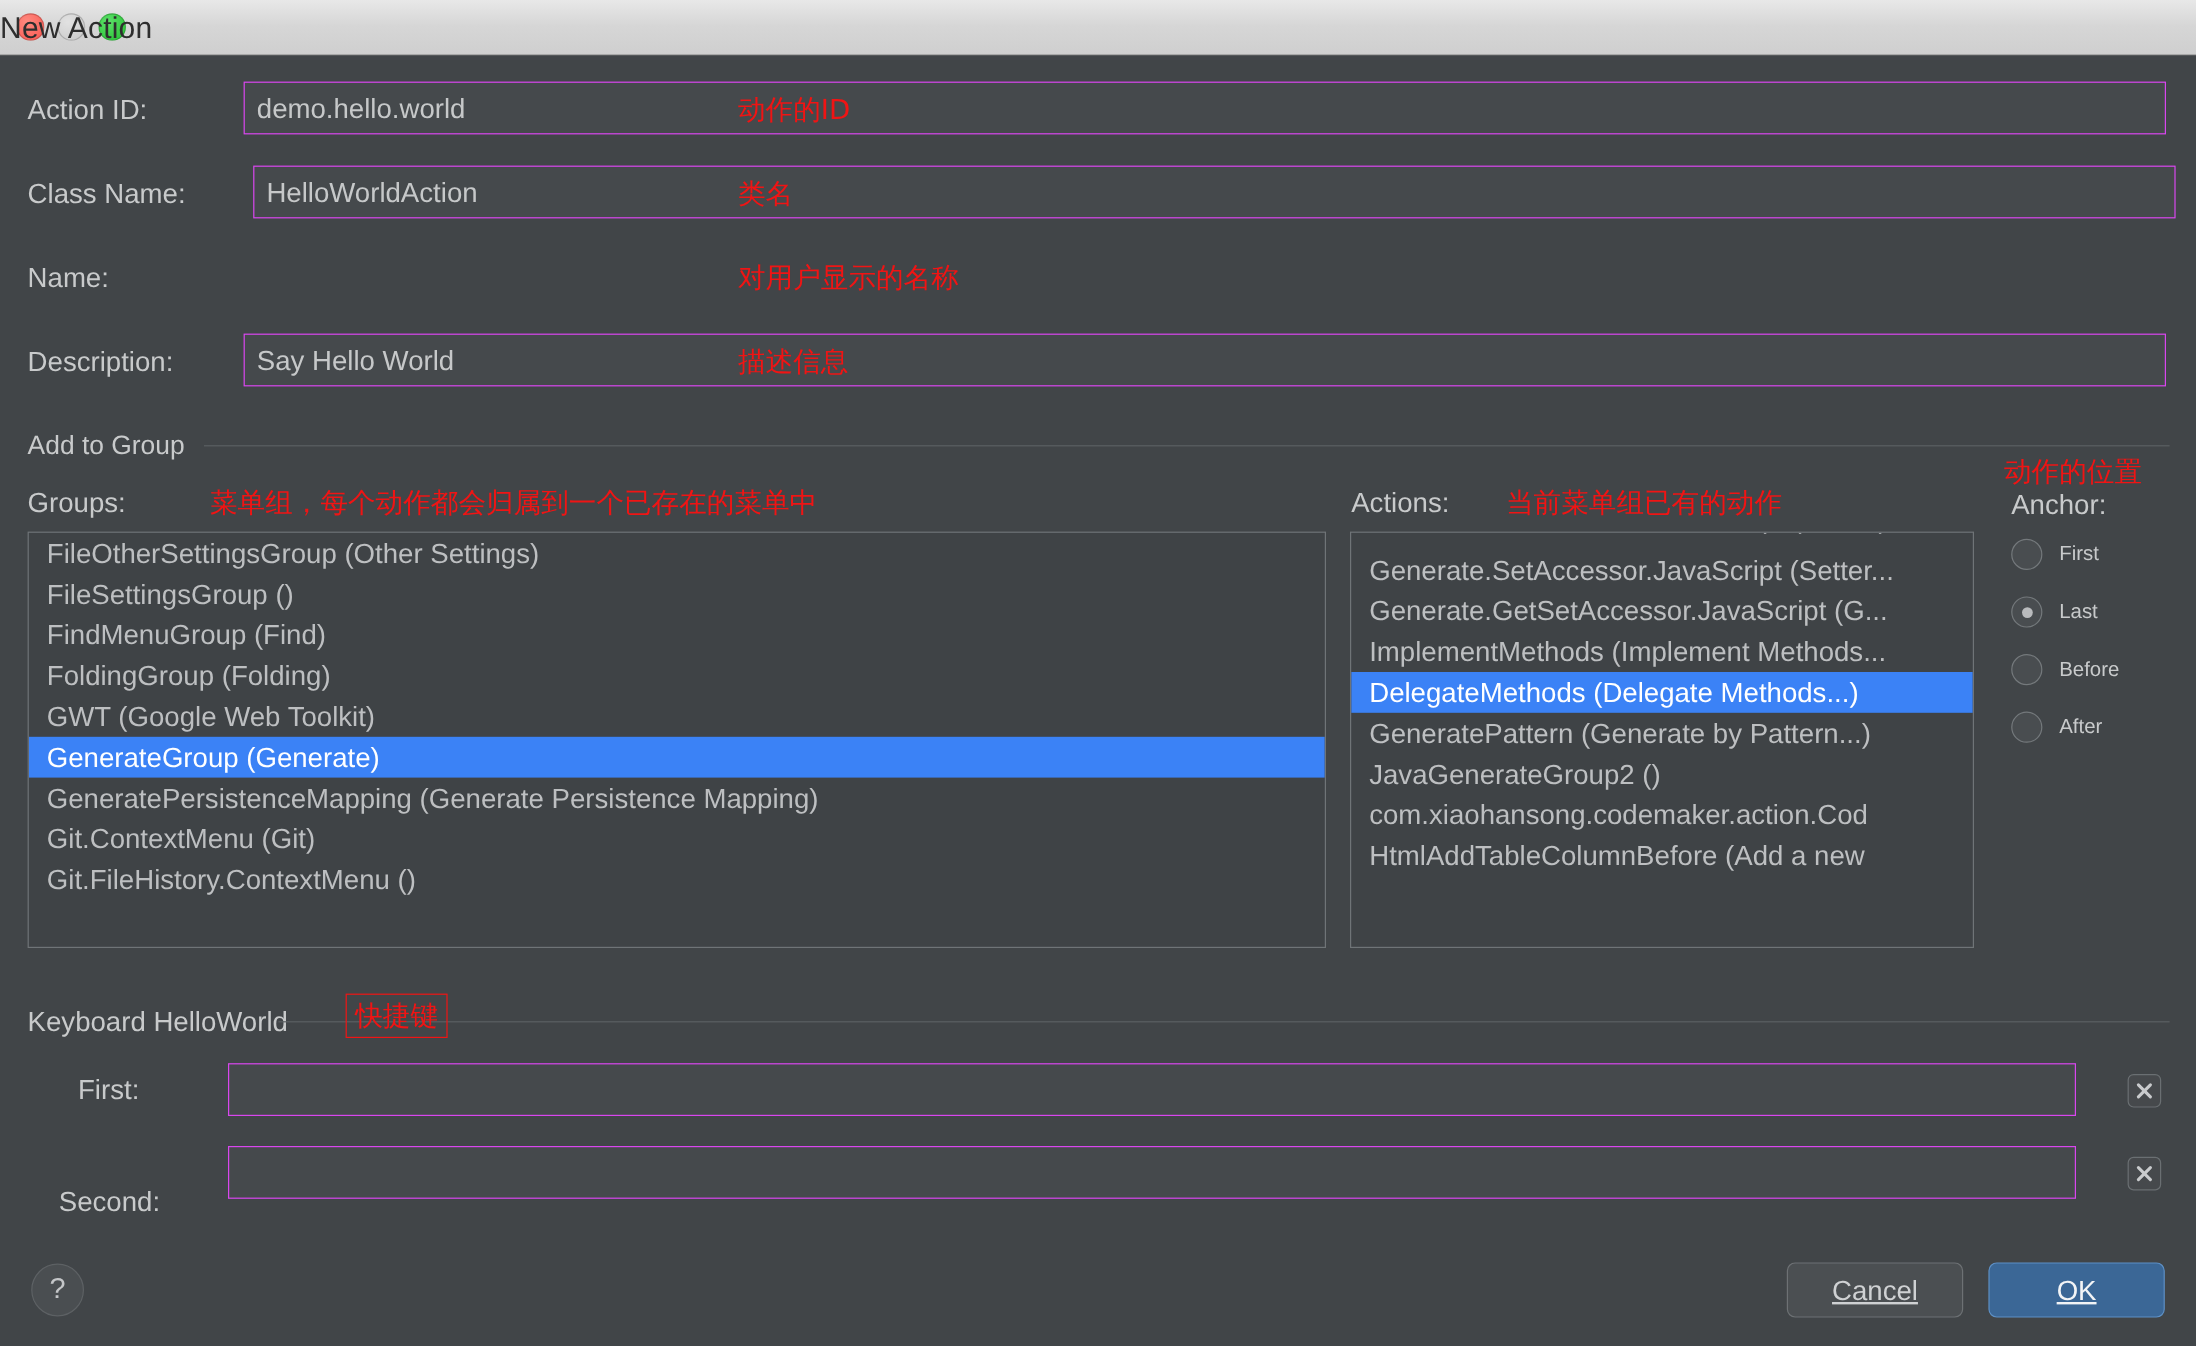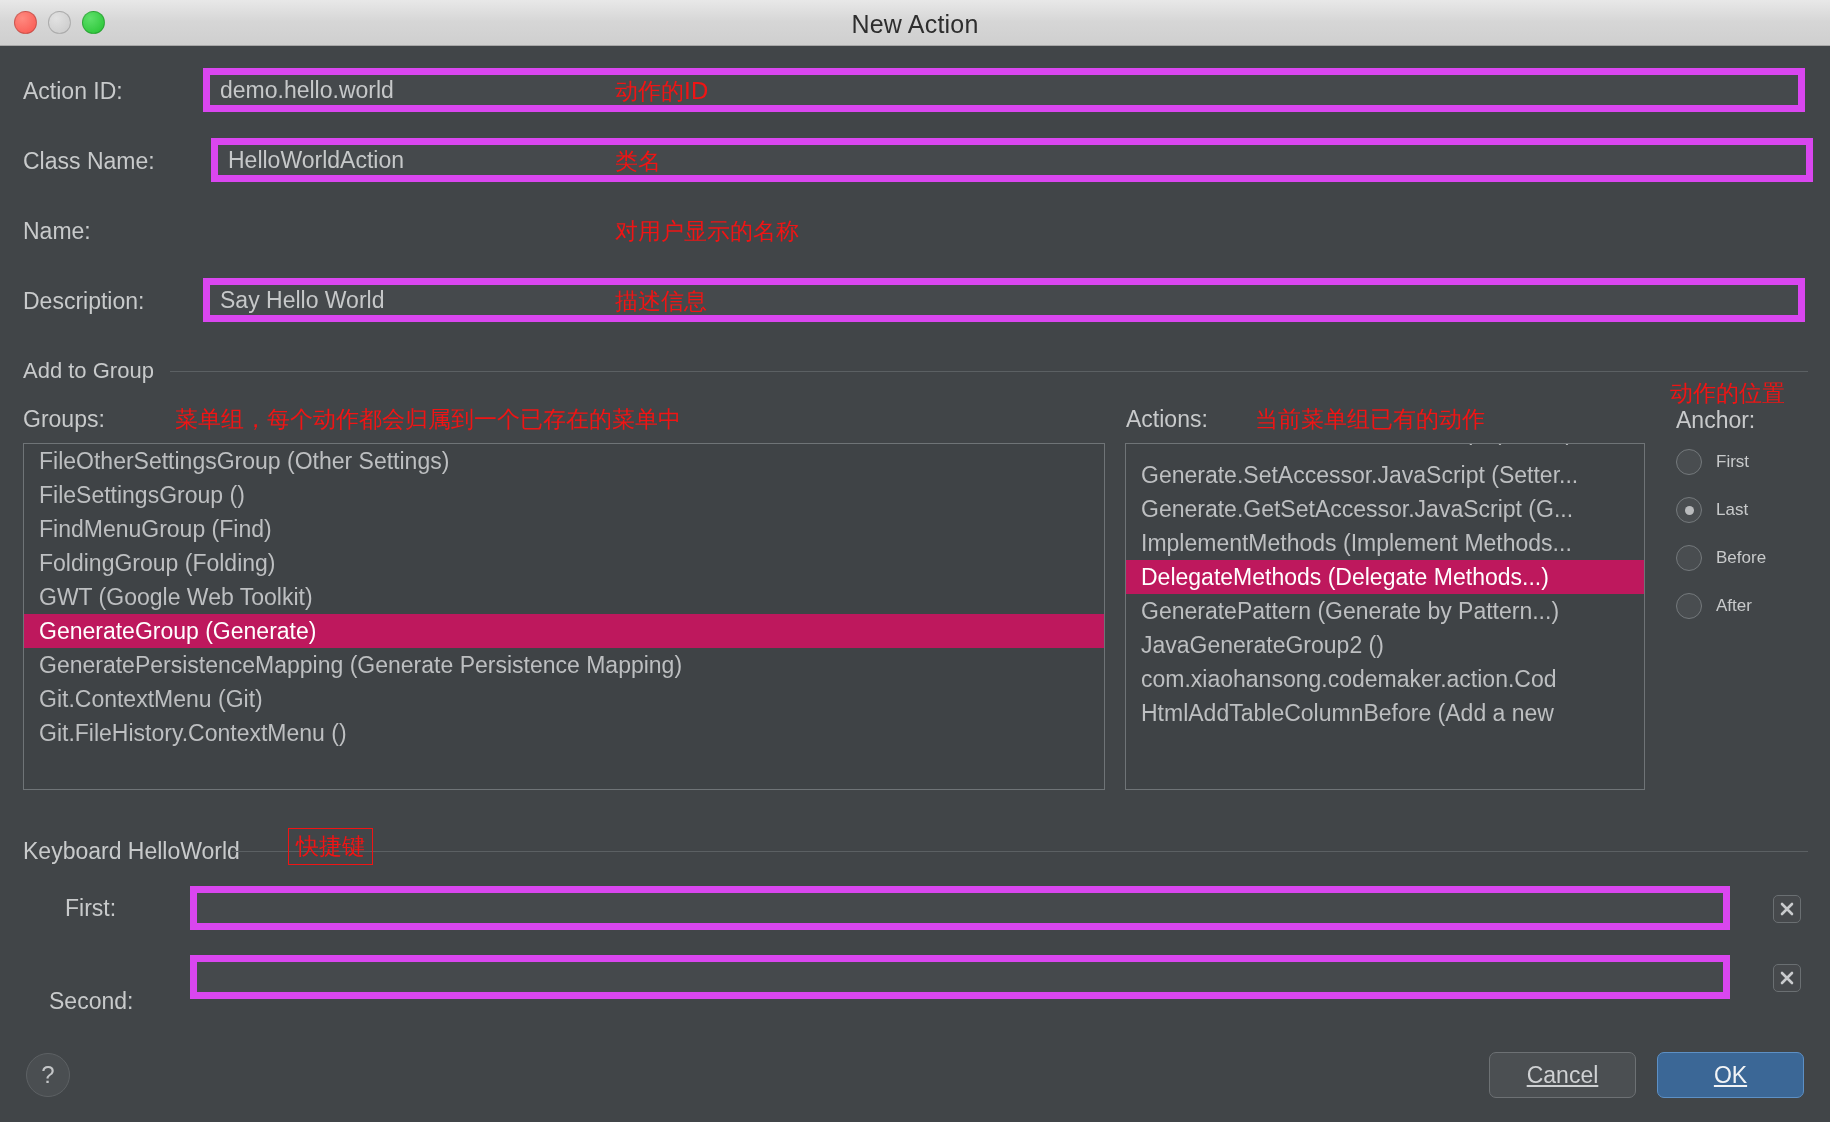--- a/index.html
+++ b/index.html
@@ -23,21 +23,20 @@
   .titlebar {
     position: absolute;
     left: 0; top: 0;
     width: 1830px; height: 46px;
     background: linear-gradient(to bottom, #e8e8e8 0%, #d6d6d6 48%, #cfcfcf 100%);
     border-bottom: 1px solid #a8a8a8;
   }
   .titlebar .title {
     position: absolute;
     left: 0; right: 0; top: 10px;
-    text-align: center;
     font-size: 25px;
     color: #2e2e2e;
     letter-spacing: 0.2px;
   }
   .traffic {
     position: absolute;
     left: 14px; top: 11px;
     display: flex;
     gap: 11px;
   }
@@ -66,21 +65,21 @@
   }
   .redann.boxed {
     border: 1.5px solid #f01414;
     padding: 2px 7px;
   }
 
   
   .tfield {
     position: absolute;
     background: #45494c;
-    border: 7px solid #d946ef;
+    border: 1px solid #d946ef;
     color: #c6c8c9;
     font-size: 23px;
     font-family: "Liberation Sans", "DejaVu Sans", sans-serif;
     padding: 0 10px;
     line-height: 42px;
     outline: none;
   }
   .tfield::placeholder { color: #7d8184; }
 
   
@@ -100,21 +99,21 @@
   .listrow {
     height: 34px;
     line-height: 34px;
     padding-left: 15px;
     font-size: 23px;
     color: #bdbfc1;
     white-space: nowrap;
     overflow: hidden;
   }
   .listrow.selected {
-    background: #be185d;
+    background: #3b82f6;
     color: #ffffff;
   }
   .listrow.clipped-top {
     height: 14px;
     line-height: 0px;
     overflow: hidden;
     color: #bdbfc1;
   }
   .listrow.clipped-top span { position: relative; top: -12px; }
 

